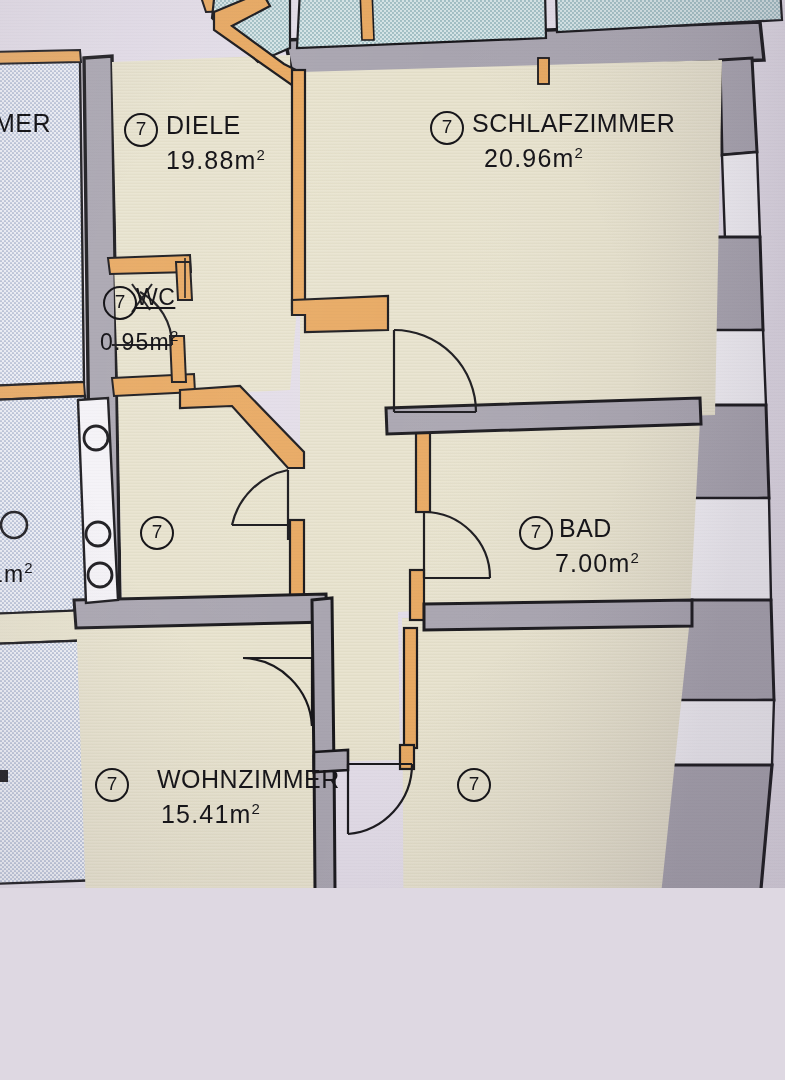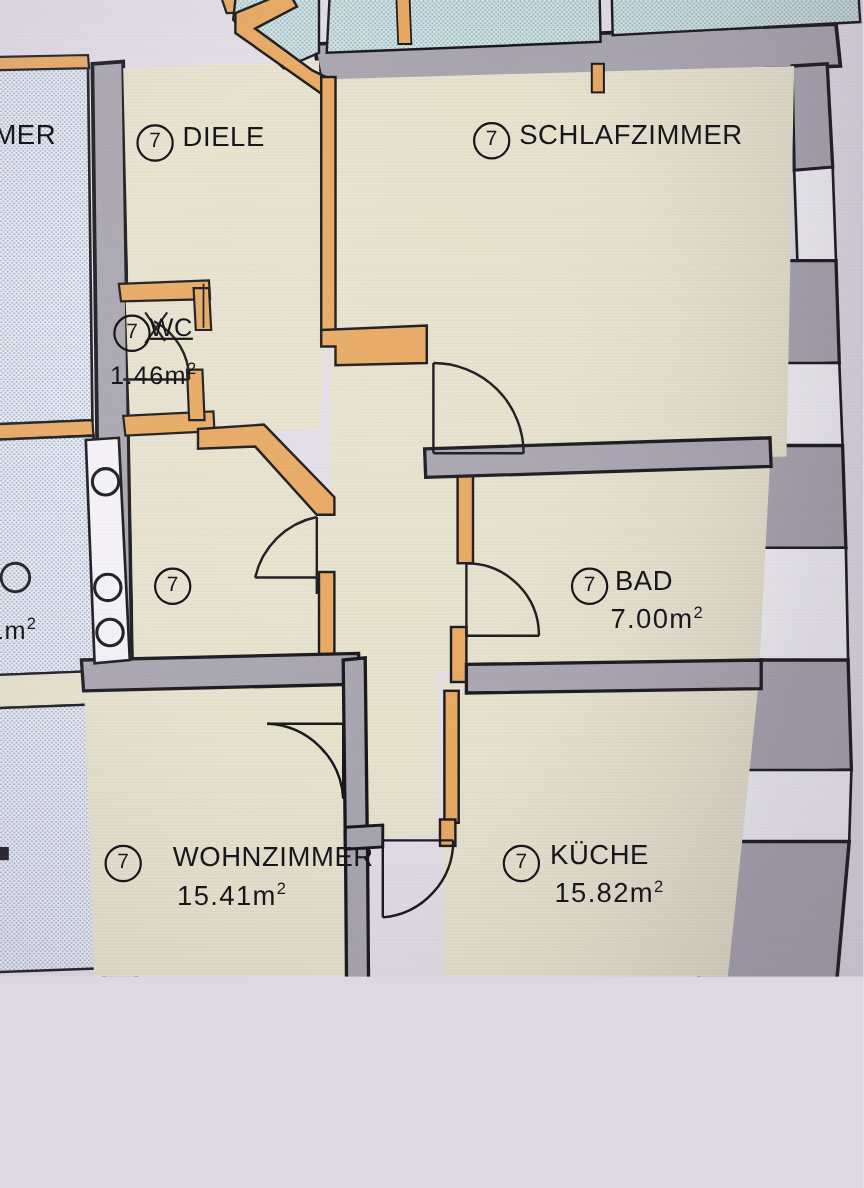--- a/index.html
+++ b/index.html
@@ -238,48 +238,46 @@
   <div class="lbl edge" style="left:-6px; top:108px;">
     <span class="nm">MER</span>
   </div>
   <div class="lbl edge" style="left:-10px; top:553px;">
     <span class="ar"><span>1m</span><sup>2</sup></span>
   </div>
 
   <div class="mark" style="left:124px; top:113px;">7</div>
   <div class="lbl" style="left:166px; top:110px;">
     <span class="nm">DIELE</span>
+    <span class="ar"><span>19.88</span><span>m</span><sup>2</sup></span>
   </div>
 
   <div class="mark" style="left:430px; top:111px;">7</div>
   <div class="lbl" style="left:472px; top:108px;">
     <span class="nm">SCHLAFZIMMER</span>
+    <span class="ar" style="margin-left:12px;"><span>20.96</span><span>m</span><sup>2</sup></span>
   </div>
 
   <div class="mark" style="left:103px; top:286px;">7</div>
   <div class="lbl small" style="left:136px; top:284px;text-decoration:underline;">
     <span class="nm">WC</span>
   </div>
   <div class="lbl small" style="left:100px; top:322px;">
-    <span class="ar"><span>1.46</span><span>m</span><sup>2</sup></span>
+    <span class="ar"><span>0.95</span><span>m</span><sup>2</sup></span>
   </div>
 
   <div class="mark" style="left:140px; top:516px;">7</div>
 
   <div class="mark" style="left:519px; top:516px;">7</div>
   <div class="lbl" style="left:559px; top:513px;">
     <span class="nm">BAD</span>
     <span class="ar" style="margin-left:-4px;text-align:center;"><span>7.00</span><span>m</span><sup>2</sup></span>
   </div>
 
   <div class="mark" style="left:95px; top:768px;">7</div>
   <div class="lbl" style="left:133px; top:764px;margin-left:24px;">
     <span class="nm">WOHNZIMMER</span>
     <span class="ar" style="margin-left:4px;"><span>15.41</span><span>m</span><sup>2</sup></span>
   </div>
 
   <div class="mark" style="left:457px; top:768px;">7</div>
-  <div class="lbl" style="left:500px; top:762px;">
-    <span class="nm">KÜCHE</span>
-    <span class="ar" style="margin-left:4px;"><span>15.82</span><span>m</span><sup>2</sup></span>
-  </div>
 
 </div>
 
 </body></html>

